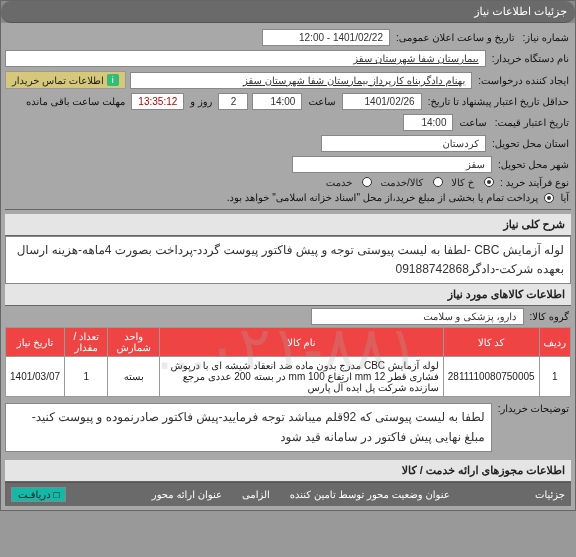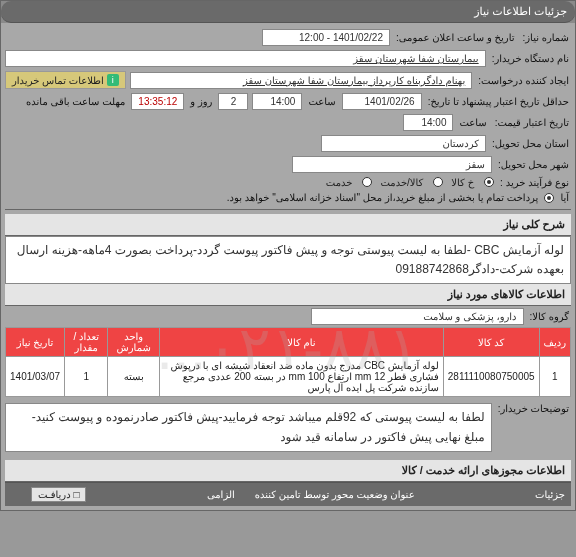--- a/index.html
+++ b/index.html
@@ -151,26 +151,25 @@
 }
 .footer-bar {
   background: #6a6a6a;
   padding: 3px 6px;
   display: flex;
   justify-content: space-between;
   align-items: center;
   border-top: 1px solid #555;
 }
 .small-btn {
-  background: #e5e5e5;
+  background: #14b8a6;
   border: 1px solid #888;
   padding: 1px 6px;
   font-size: 10px;
   cursor: pointer;
-  margin-left: 20px;
 }
 .watermark-wrap {
   position: relative;
 }
 .watermark {
   position: absolute;
   top: 50%; left: 50%;
   transform: translate(-50%, -50%);
   font-size: 60px;
   color: rgba(170,170,170,0.25);
@@ -301,18 +300,19 @@
       </div>
 
       <div class="section-title" style="margin-top:6px">اطلاعات مجوزهای ارائه خدمت / کالا</div>
     </div>
 
     <div class="footer-bar">
       <span style="color:#fff;font-size:10px">جزئیات</span>
       <div style="display:flex;gap:8px;align-items:center;flex:1;justify-content:center">
         <span class="sub-header" style="background:transparent;border:none">عنوان وضعیت محور توسط تامین کننده</span>
         <span class="sub-header" style="background:transparent;border:none">الزامی</span>
+        <span class="sub-header" style="background:transparent;border:none">عنوان ارائه محور</span>
       </div>
       <span class="small-btn">□ دریافـت</span>
     </div>
 
   </div>
 </div>
 
 </body></html>

